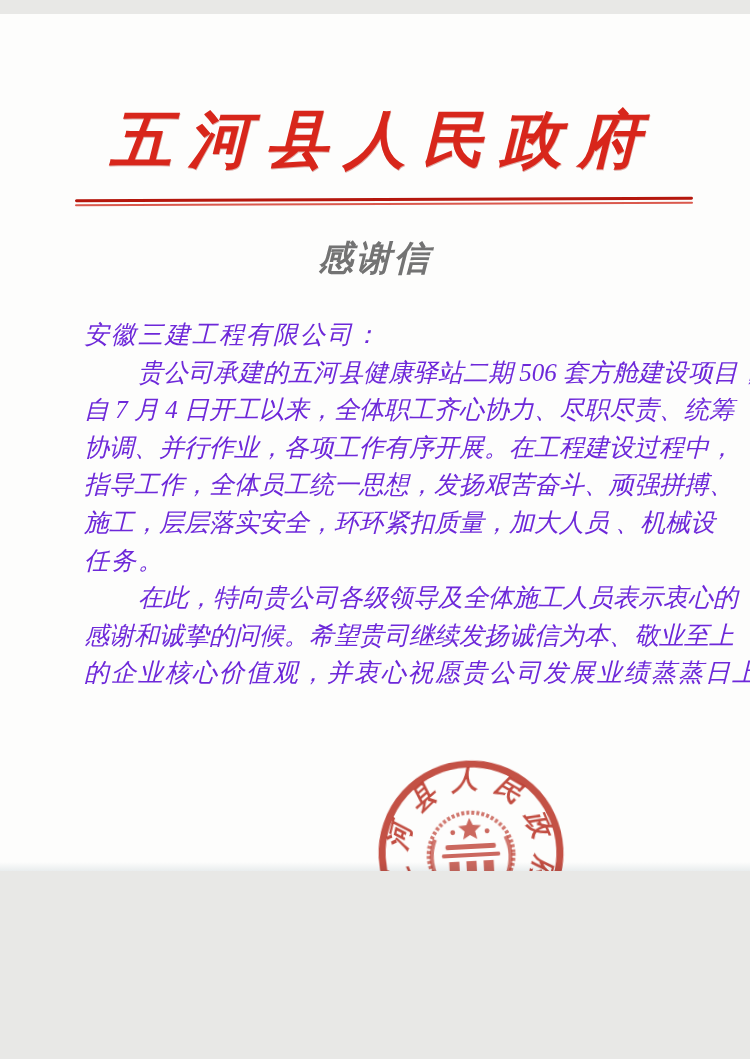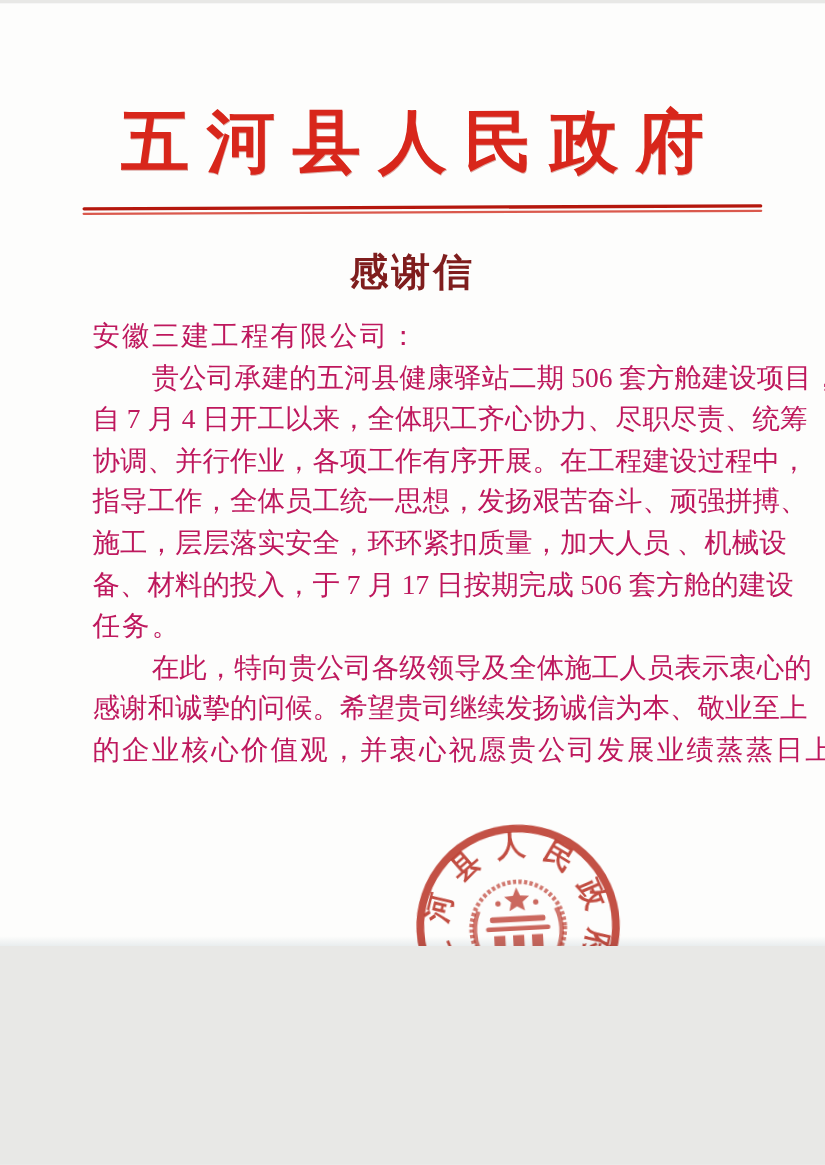--- a/index.html
+++ b/index.html
@@ -5,23 +5,24 @@
   html, body {
     margin: 0;
     padding: 0;
     background: #e8e8e6;
     font-family: "Liberation Serif", "DejaVu Serif", serif;
   }
   .page {
     position: relative;
     width: 750px;
     height: 857px;
-    margin: 3px auto;
+    margin: 14px auto;
     background: #fdfdfc;
     overflow: hidden;
+    font-style: italic;
   }
   
   .letterhead {
     position: absolute;
     top: 84px;
     left: 0;
     width: 100%;
     text-align: center;
     font-size: 62px;
     font-weight: bold;
@@ -52,30 +53,30 @@
   
   .doc-title {
     position: absolute;
     top: 221px;
     left: 0;
     width: 100%;
     text-align: center;
     font-size: 35px;
     font-weight: bold;
     letter-spacing: 3px;
-    color: #7f1d1d;
+    color: #737373;
   }
   
   .body-text {
     position: absolute;
-    top: 285px;
+    top: 302px;
     left: 84px;
     width: 585px;
     font-size: 25px;
-    color: #be185d;
+    color: #6d28d9;
   }
   .salutation {
     line-height: 37.6px;
     letter-spacing: 2px;
     white-space: nowrap;
   }
   .para { margin: 0; }
   .para .line {
     line-height: 37.6px;
     text-align: justify;
@@ -146,21 +147,20 @@
   <div class="body-text">
     <div class="salutation">安徽三建工程有限公司：</div>
 
     <div class="para">
 
     <div class="line">贵公司承建的五河县健康驿站二期 506 套方舱建设项目，</div>
         <div class="line">自 7 月 4 日开工以来，全体职工齐心协力、尽职尽责、统筹</div>
         <div class="line">协调、并行作业，各项工作有序开展。在工程建设过程中，</div>
         <div class="line">指导工作，全体员工统一思想，发扬艰苦奋斗、顽强拼搏、</div>
         <div class="line">施工，层层落实安全，环环紧扣质量，加大人员 、机械设</div>
-        <div class="line">备、材料的投入，于 7 月 17 日按期完成 506 套方舱的建设</div>
         <div class="line">任务。</div>
       </div>
 
     <div class="para">
 
     <div class="line">在此，特向贵公司各级领导及全体施工人员表示衷心的</div>
         <div class="line">感谢和诚挚的问候。希望贵司继续发扬诚信为本、敬业至上</div>
         <div class="line">的企业核心价值观，并衷心祝愿贵公司发展业绩蒸蒸日上，</div>
       </div>
   </div>

